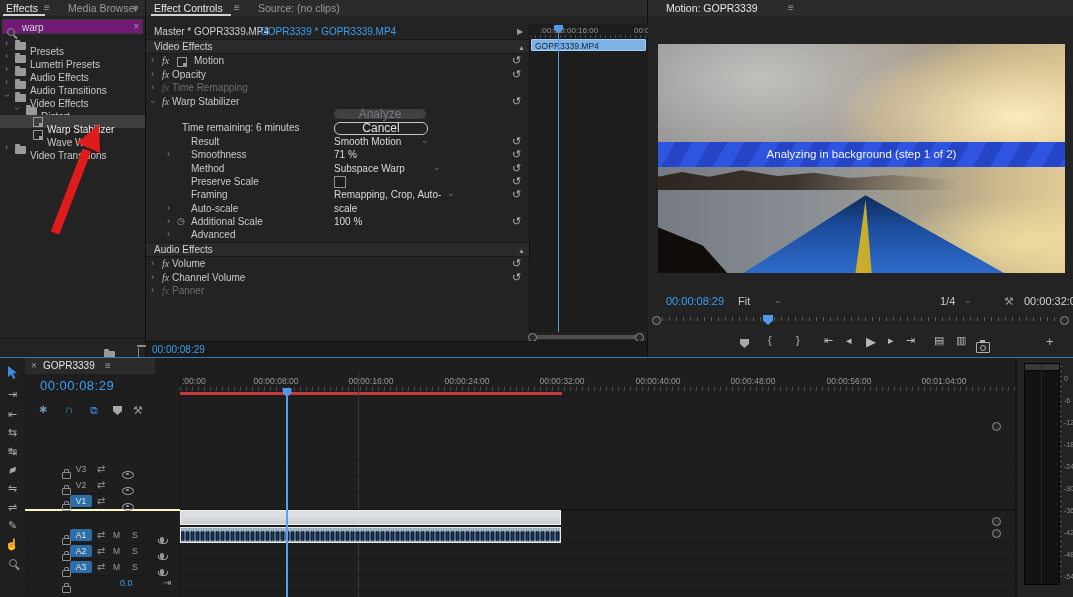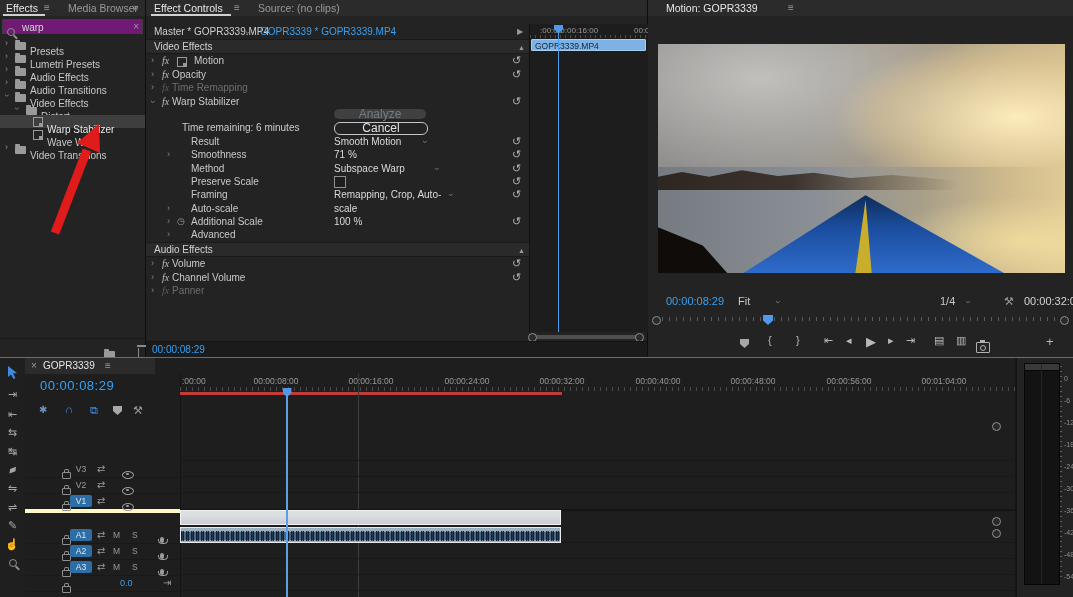--- a/index.html
+++ b/index.html
@@ -304,20 +304,21 @@
         radial-gradient(ellipse 50% 60% at 90% 70%, rgba(245,225,160,0.8), transparent 70%),
         linear-gradient(90deg,#767b82 0%,#8b9096 40%,#a89f89 65%,#cdb98c 85%,#e0ca96 100%)"></div>
 
     <div class="abs" style="left:0;top:122px;width:300px;height:24px;background:linear-gradient(90deg,rgba(42,34,27,0.95) 0%,rgba(52,42,33,0.9) 45%,rgba(90,74,52,0.5) 75%,transparent 100%);clip-path:polygon(0 45%,8% 25%,17% 45%,28% 18%,40% 42%,52% 28%,64% 50%,78% 38%,100% 60%,100% 100%,0 100%)"></div>
 
     <div class="abs" style="left:0;top:0;width:407px;height:229px;clip-path:polygon(51% 66%,21% 100%,85% 100%);background:linear-gradient(180deg,#0e2c57 66%,#1b4d9e 80%,#2e6bca 100%)"></div>
     <div class="abs" style="left:0;top:0;width:407px;height:229px;clip-path:polygon(51% 68%,48.5% 100%,52.5% 100%);background:#c9ae2c"></div>
 
     <div class="abs" style="left:0;top:0;width:407px;height:229px;clip-path:polygon(0 80%,11% 88%,17% 100%,0 100%);background:#0f0c09"></div>
 
+    <div class="abs" style="left:0;top:98px;width:407px;height:25px;background:repeating-linear-gradient(120deg,#2f54e0 0 15px,#2644c6 15px 30px);text-align:center;line-height:25px;color:#f2f4ff;font-size:11.5px">Analyzing in background (step 1 of 2)</div>
   </div>
 
   <div class="abs" style="left:0;top:292px;width:425px;height:18px;font-size:11px;line-height:18px">
     <span class="abs blue" style="left:18px">00:00:08:29</span>
     <span class="abs" style="left:90px;color:#c9c9c9">Fit</span>
     <span class="chev abs rot90" style="left:128px;top:1px">›</span>
     <span class="abs" style="left:292px;color:#c9c9c9">1/4</span>
     <span class="chev abs rot90" style="left:318px;top:1px">›</span>
     <span class="abs ico" style="left:356px;font-size:11px">⚒</span>
     <span class="abs" style="left:376px;color:#d5d5d5">00:00:32:00</span>
@@ -389,21 +390,21 @@
       <span class="tbox">V3</span>
       <span class="abs ico" style="left:72px">⇄</span>
       <span class="eye abs" style="left:86px;top:5px"></span>
     </div>
     <div class="trk" style="top:103px">
       <span class="lock abs" style="left:37px;top:6px"></span>
       <span class="tbox">V2</span>
       <span class="abs ico" style="left:72px">⇄</span>
       <span class="eye abs" style="left:86px;top:5px"></span>
     </div>
-    <div class="trk" style="top:119px;border-bottom:4px solid #fef9c3">
+    <div class="trk" style="top:119px;border-bottom:2px solid #fef9c3">
       <span class="lock abs" style="left:37px;top:6px"></span>
       <span class="tbox on">V1</span>
       <span class="abs ico" style="left:72px">⇄</span>
       <span class="eye abs" style="left:86px;top:5px"></span>
     </div>
 
     <div class="trk" style="top:153px">
       <span class="lock abs" style="left:37px;top:6px"></span>
       <span class="tbox on">A1</span>
       <span class="abs ico" style="left:72px">⇄</span>

